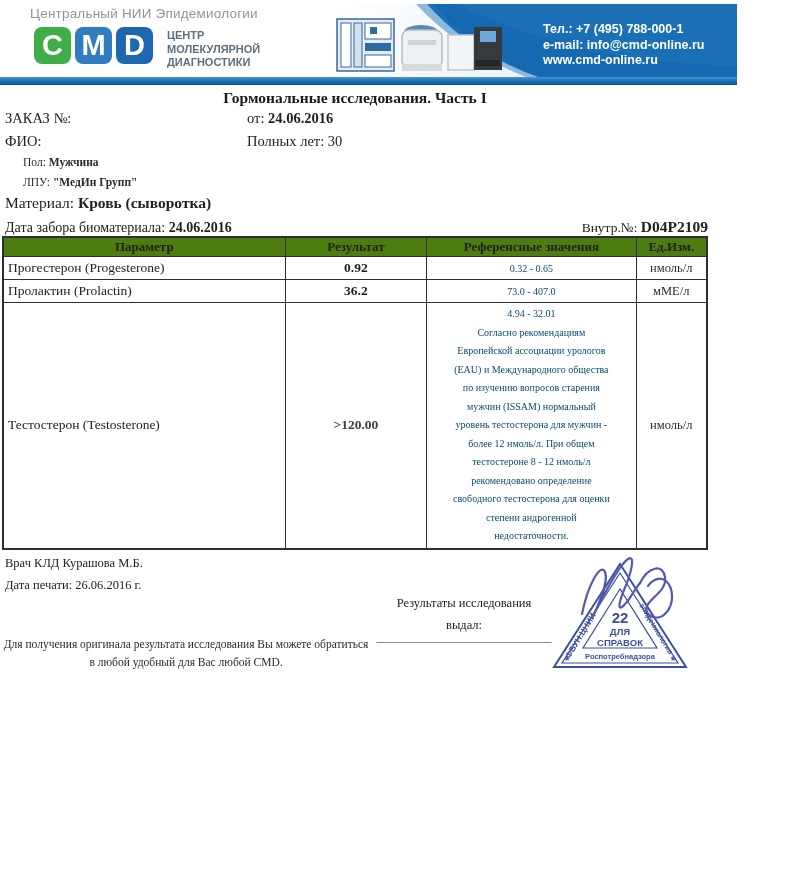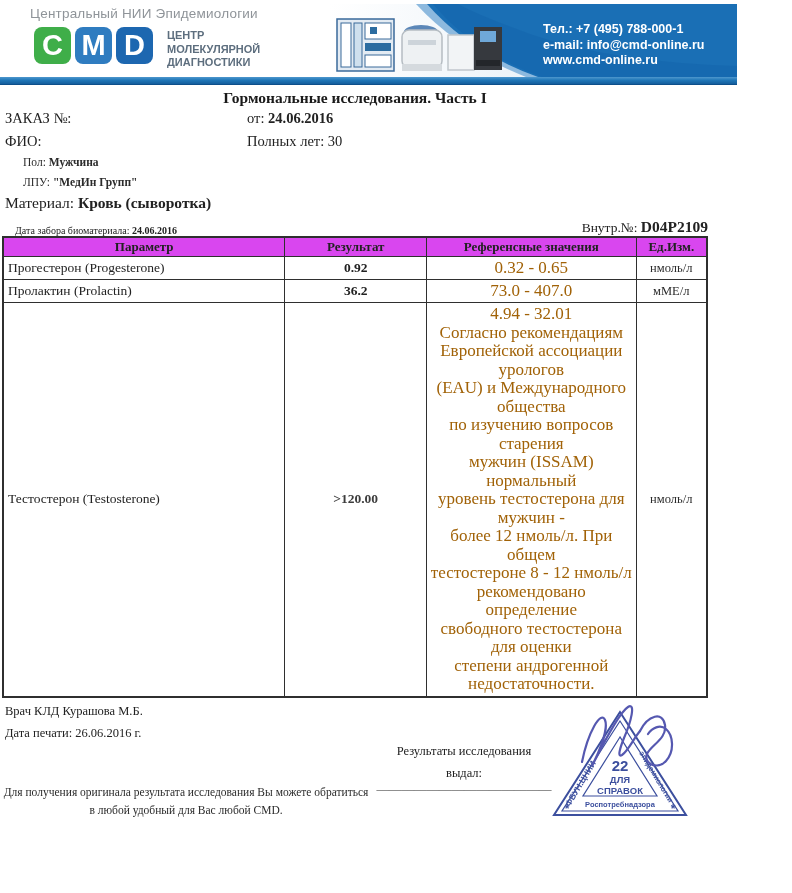--- a/index.html
+++ b/index.html
@@ -49,32 +49,32 @@
 
   
   .content { position:absolute; left:0; top:88px; width:710px; }
   .title { text-align:center; font-weight:bold; font-size:15.5px; line-height:19px; color:#1a1a1a; }
   .info-row { display:flex; line-height:23px; font-size:14.5px; }
   .cell-a { width:247px; padding-left:5px; }
   .b { font-weight:bold; }
   .small-line { padding-left:23px; font-size:11.5px; line-height:19.5px; color:#2b2b2b; }
   .material-line { padding-left:5px; font-size:15.5px; line-height:22px; }
   .sample-row { display:flex; justify-content:space-between; align-items:flex-end; height:22px; }
-  .sample-left { padding-left:15px; font-size:10px; }
+  .sample-left { padding-left:5px; font-size:14px; }
   .internal { padding-right:2px; font-size:13.5px; }
   .internal .b { font-size:15.5px; }
 
   
   table.results { width:706px; margin-left:2px; border-collapse:collapse; border:2px solid #2f2f2f; }
   table.results th, table.results td { border:1px solid #2f2f2f; }
-  table.results th { background:#d946ef; font-size:13px; font-weight:bold; height:15px; padding:1px 2px; }
+  table.results th { background:#4d7c0f; font-size:13px; font-weight:bold; height:15px; padding:1px 2px; }
   td.param { font-size:13.5px; padding:1px 4px; text-align:left; }
   td.result { font-size:13.5px; text-align:center; font-weight:bold; }
   td.result.normal { font-weight:bold; color:#3d3d3d; }
-  td.ref { font-size:17px; text-align:center; color:#a16207;margin-left:22px; }
+  td.ref { font-size:10px; text-align:center; color:#0c4a6e;margin-left:22px; }
   td.ref.multiline { white-space:pre-line; line-height:18.5px; padding:2px 3px; vertical-align:top; }
   td.unit { font-size:12.5px; text-align:center; color:#2b2b2b; }
   tr.r1, tr.r2 { height:23px; }
 
   
   .doctor { padding-left:5px; margin-top:5px; font-size:12.5px; line-height:17px; }
   .footer { position:relative; height:140px; }
   .footer-left { position:absolute; left:0; top:4px; width:372px; }
   .print-date { padding-left:5px; font-size:12.5px; line-height:18px; text-align:left; }
   .note { text-align:center; font-size:11.5px; line-height:18px; color:#2b2b2b;margin-top:41px; }

